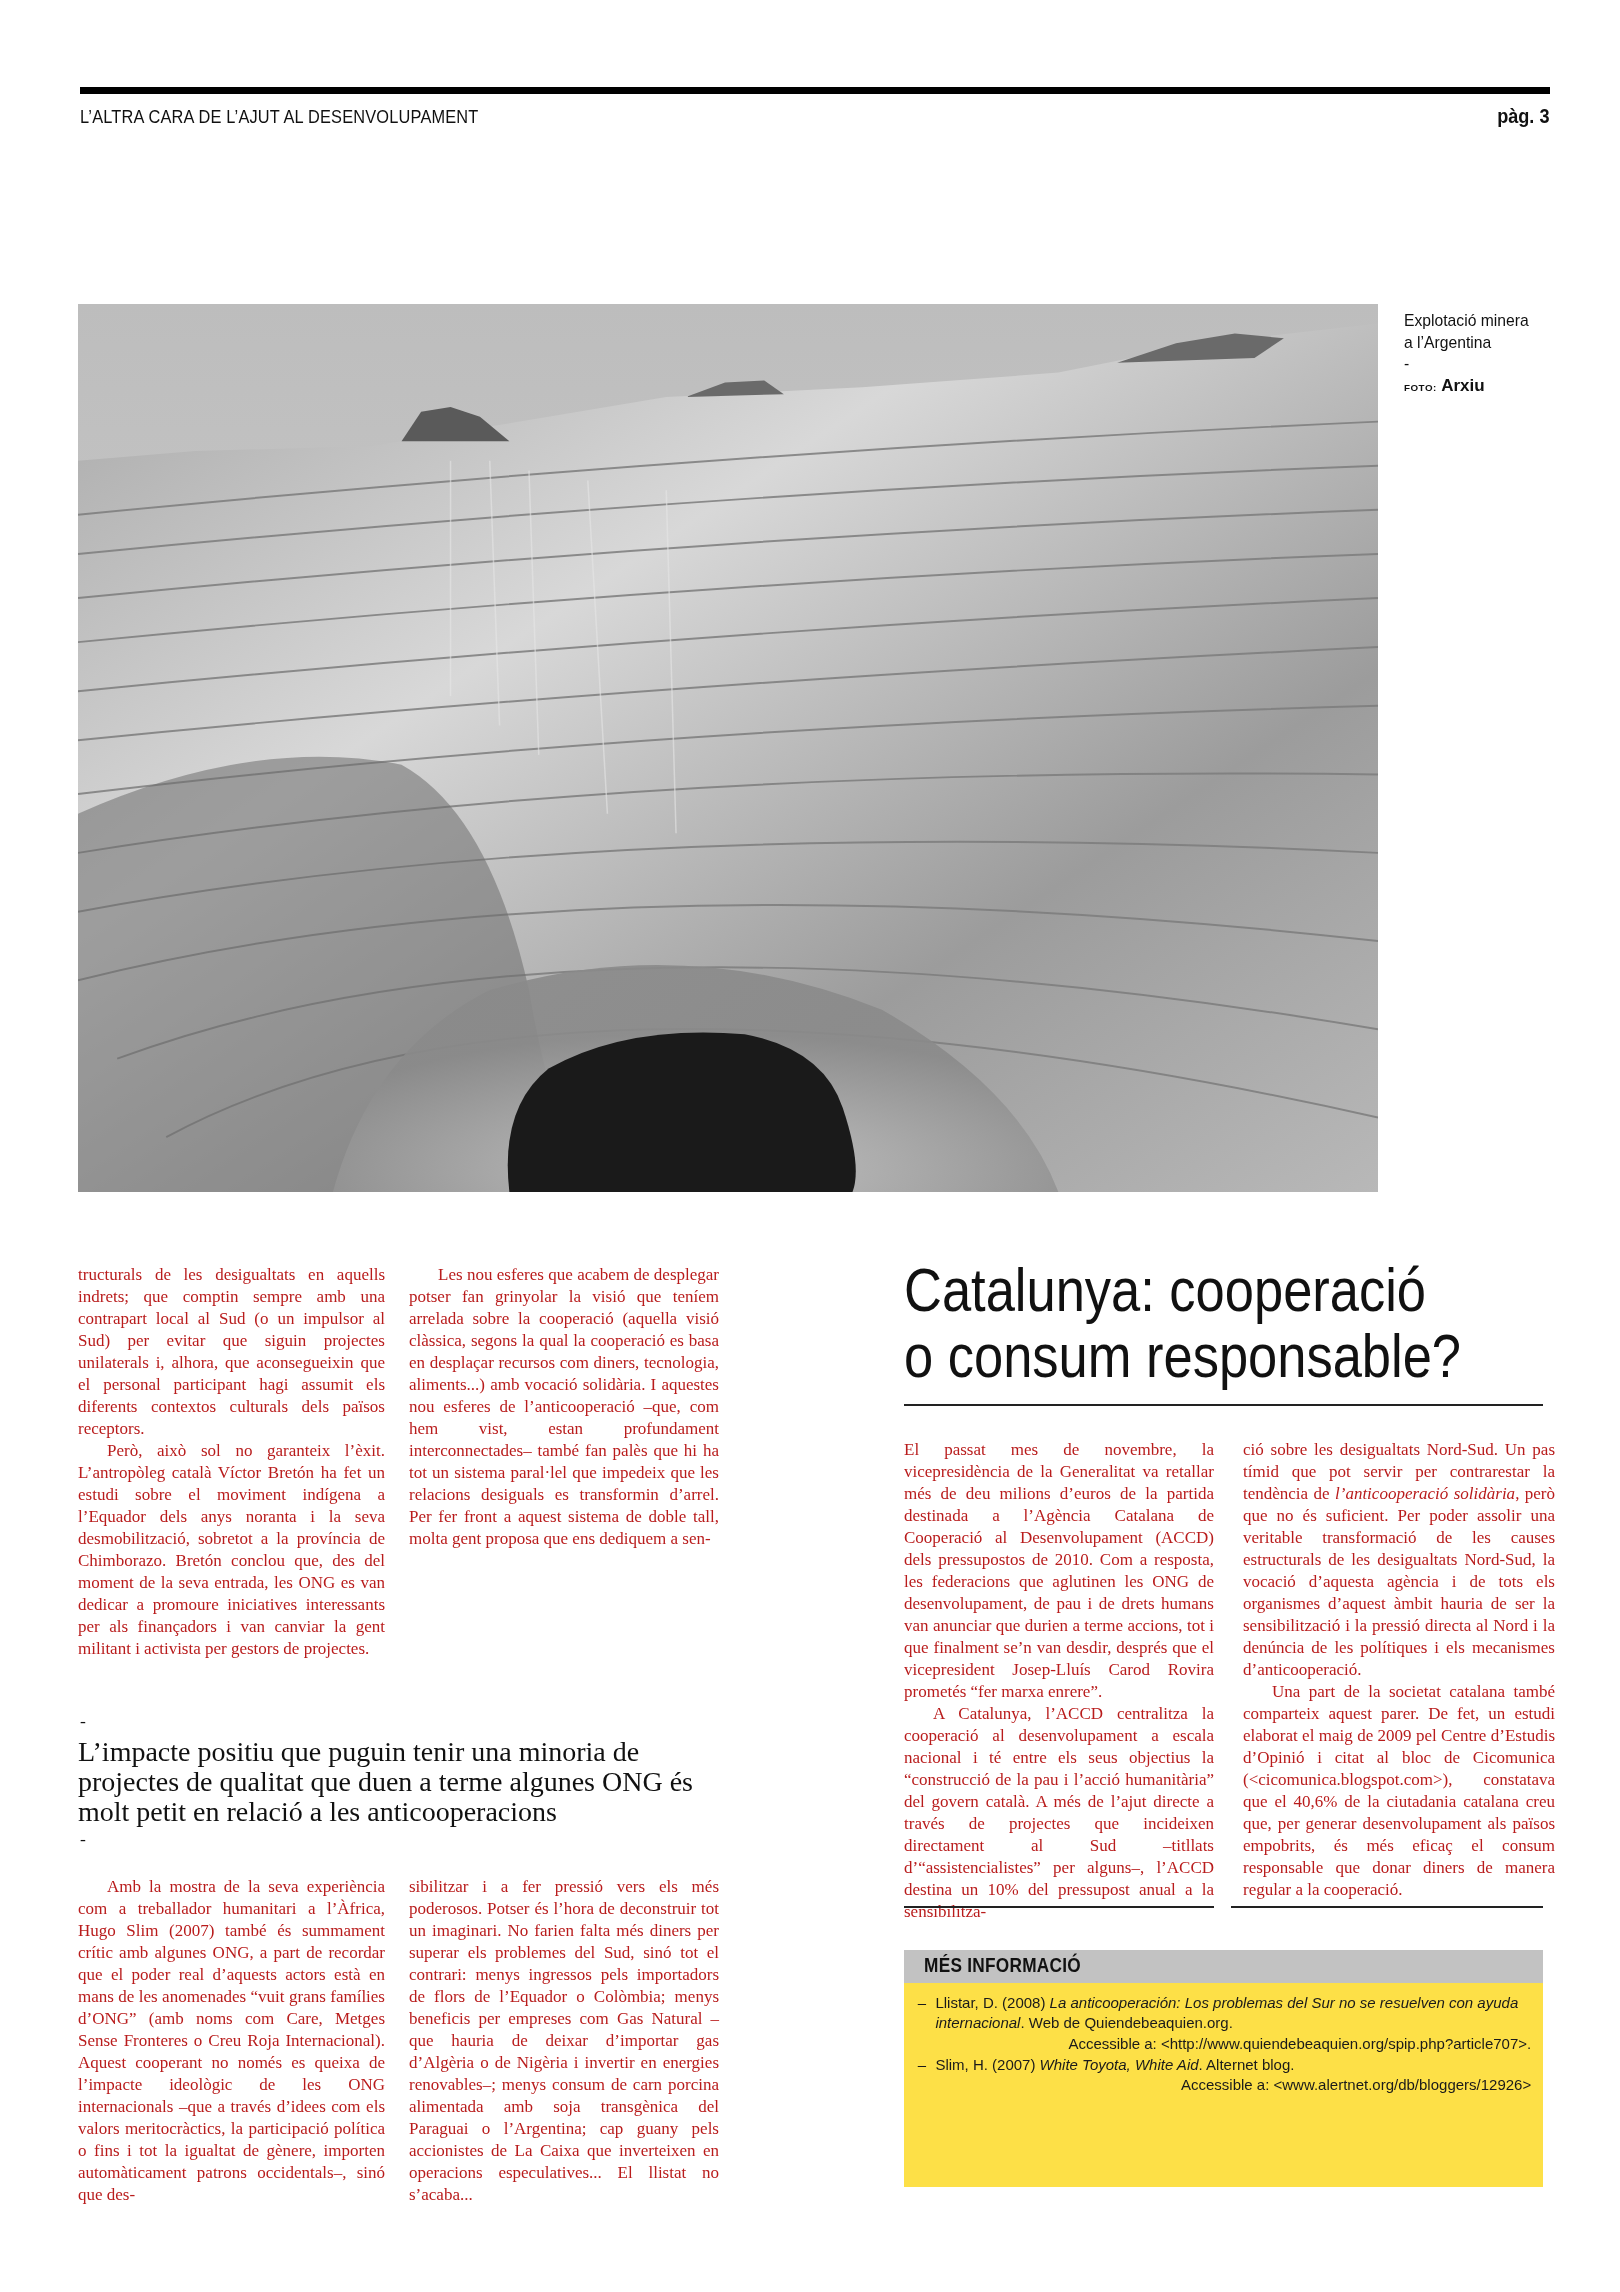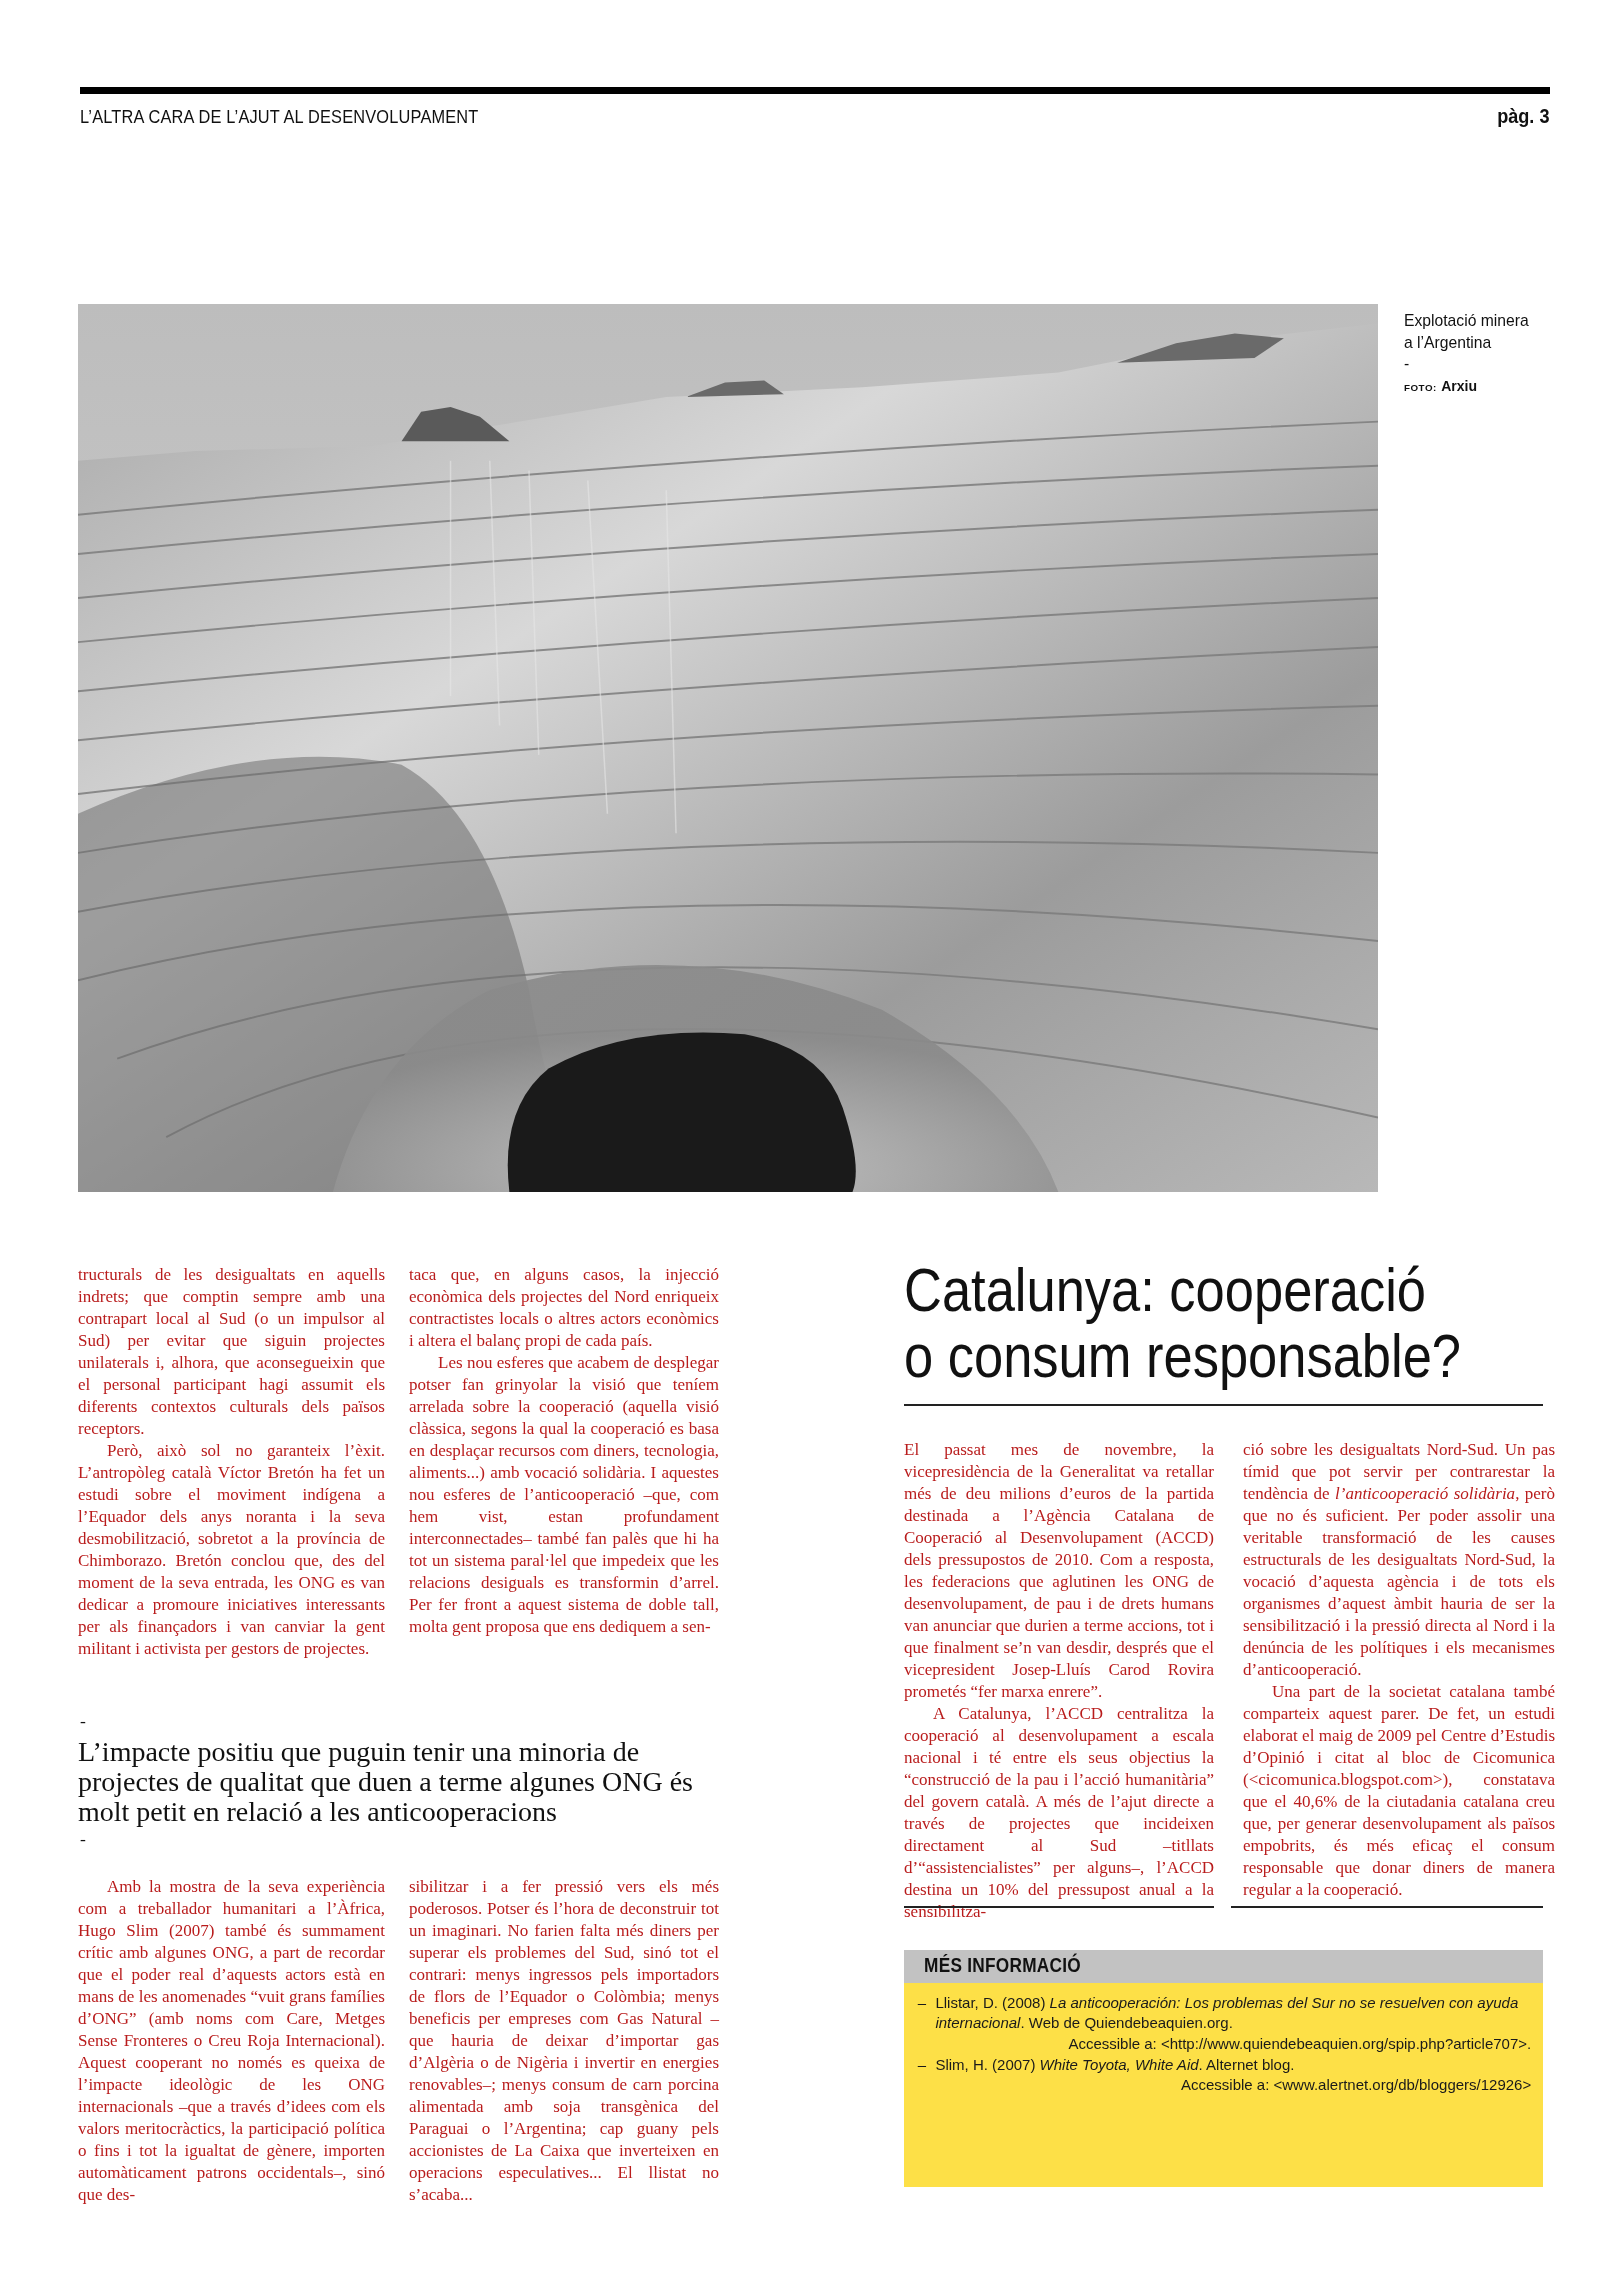--- a/index.html
+++ b/index.html
@@ -12,21 +12,21 @@
     .page-num { position: absolute; right: 70px; top: 104px; font-family: "Liberation Sans", sans-serif;
       font-size: 20.6px; font-weight: bold; transform: scaleX(0.88); transform-origin: right top; }
 
     .photo { position: absolute; left: 78px; top: 304px; width: 1300px; height: 888px; overflow: hidden; background: #9a9a9a; }
     .photo svg { display: block; width: 100%; height: 100%; }
 
     .caption { position: absolute; left: 1404px; top: 310px; width: 157px; font-family: "Liberation Sans", sans-serif;
       font-size: 15.7px; line-height: 21.6px; color: #111; }
     .caption .dash { display: block; }
     .caption .credit-label { font-size: 9.8px; font-weight: bold; letter-spacing: 0.5px; }
-    .caption .credit-name { font-weight: bold; font-size: 14px; }
+    .caption .credit-name { font-weight: bold; font-size: 17px; }
 
     .col { position: absolute; font-size: 17px; line-height: 22px; text-align: justify; hyphens: manual; color: #b91c1c; }
     .col p { text-indent: 0; }
     .col p.ind { text-indent: 29px; }
     .col1 { left: 78px; top: 1264px; width: 307px; }
     .col2 { left: 409px; top: 1264px; width: 310px; }
     .col3 { left: 78px; top: 1876px; width: 307px; }
     .col4 { left: 409px; top: 1876px; width: 310px; }
     .col5 { left: 904px; top: 1439px; width: 310px; }
     .col6 { left: 1200px; top: 1439px; width: 312px; margin-left: 43px; }
@@ -114,21 +114,20 @@
   <span class="dash">a l’Argentina</span>
   <span class="dash">-</span>
   <span class="dash"><span class="credit-label">FOTO:</span> <span class="credit-name">Arxiu</span></span>
 </div>
 
 <div class="col col1">
   <p>tructurals de les desigualtats en aquells indrets; que comptin sempre amb una contrapart local al Sud (o un impulsor al Sud) per evitar que siguin projectes unilaterals i, alhora, que aconsegueixin que el personal participant hagi assumit els diferents contextos culturals dels països receptors.</p>
   <p class="ind">Però, això sol no garanteix l’èxit. L’antropòleg català Víctor Bretón ha fet un estudi sobre el moviment indígena a l’Equador dels anys noranta i la seva desmobilització, sobretot a la província de Chimborazo. Bretón conclou que, des del moment de la seva entrada, les ONG es van dedicar a promoure iniciatives interessants per als finançadors i van canviar la gent militant i activista per gestors de projectes.</p>
 </div>
 <div class="col col2">
-  <p>taca que, en alguns casos, la injecció econòmica dels projectes del Nord enriqueix contractistes locals o altres actors econòmics i altera el balanç propi de cada país.</p>
   <p class="ind">Les nou esferes que acabem de desplegar potser fan grinyolar la visió que teníem arrelada sobre la cooperació (aquella visió clàssica, segons la qual la cooperació es basa en desplaçar recursos com diners, tecnologia, aliments...) amb vocació solidària. I aquestes nou esferes de l’anticooperació –que, com hem vist, estan profundament interconnectades– també fan palès que hi ha tot un sistema paral·lel que impedeix que les relacions desiguals es transformin d’arrel. Per fer front a aquest sistema de doble tall, molta gent proposa que ens dediquem a sen-</p>
 </div>
 
 <div class="pull-dash" style="top:1713px;">-</div>
 <div class="pull-quote">L’impacte positiu que puguin tenir una minoria de projectes de qualitat que duen a terme algunes ONG és molt petit en relació a les anticooperacions</div>
 <div class="pull-dash" style="top:1831px;">-</div>
 
 <div class="col col3">
   <p class="ind">Amb la mostra de la seva experiència com a treballador humanitari a l’Àfrica, Hugo Slim (2007) també és summament crític amb algunes ONG, a part de recordar que el poder real d’aquests actors està en mans de les anomenades “vuit grans famílies d’ONG” (amb noms com Care, Metges Sense Fronteres o Creu Roja Internacional). Aquest cooperant no només es queixa de l’impacte ideològic de les ONG internacionals –que a través d’idees com els valors meritocràctics, la participació política o fins i tot la igualtat de gènere, importen automàticament patrons occidentals–, sinó que des-</p>
 </div>

